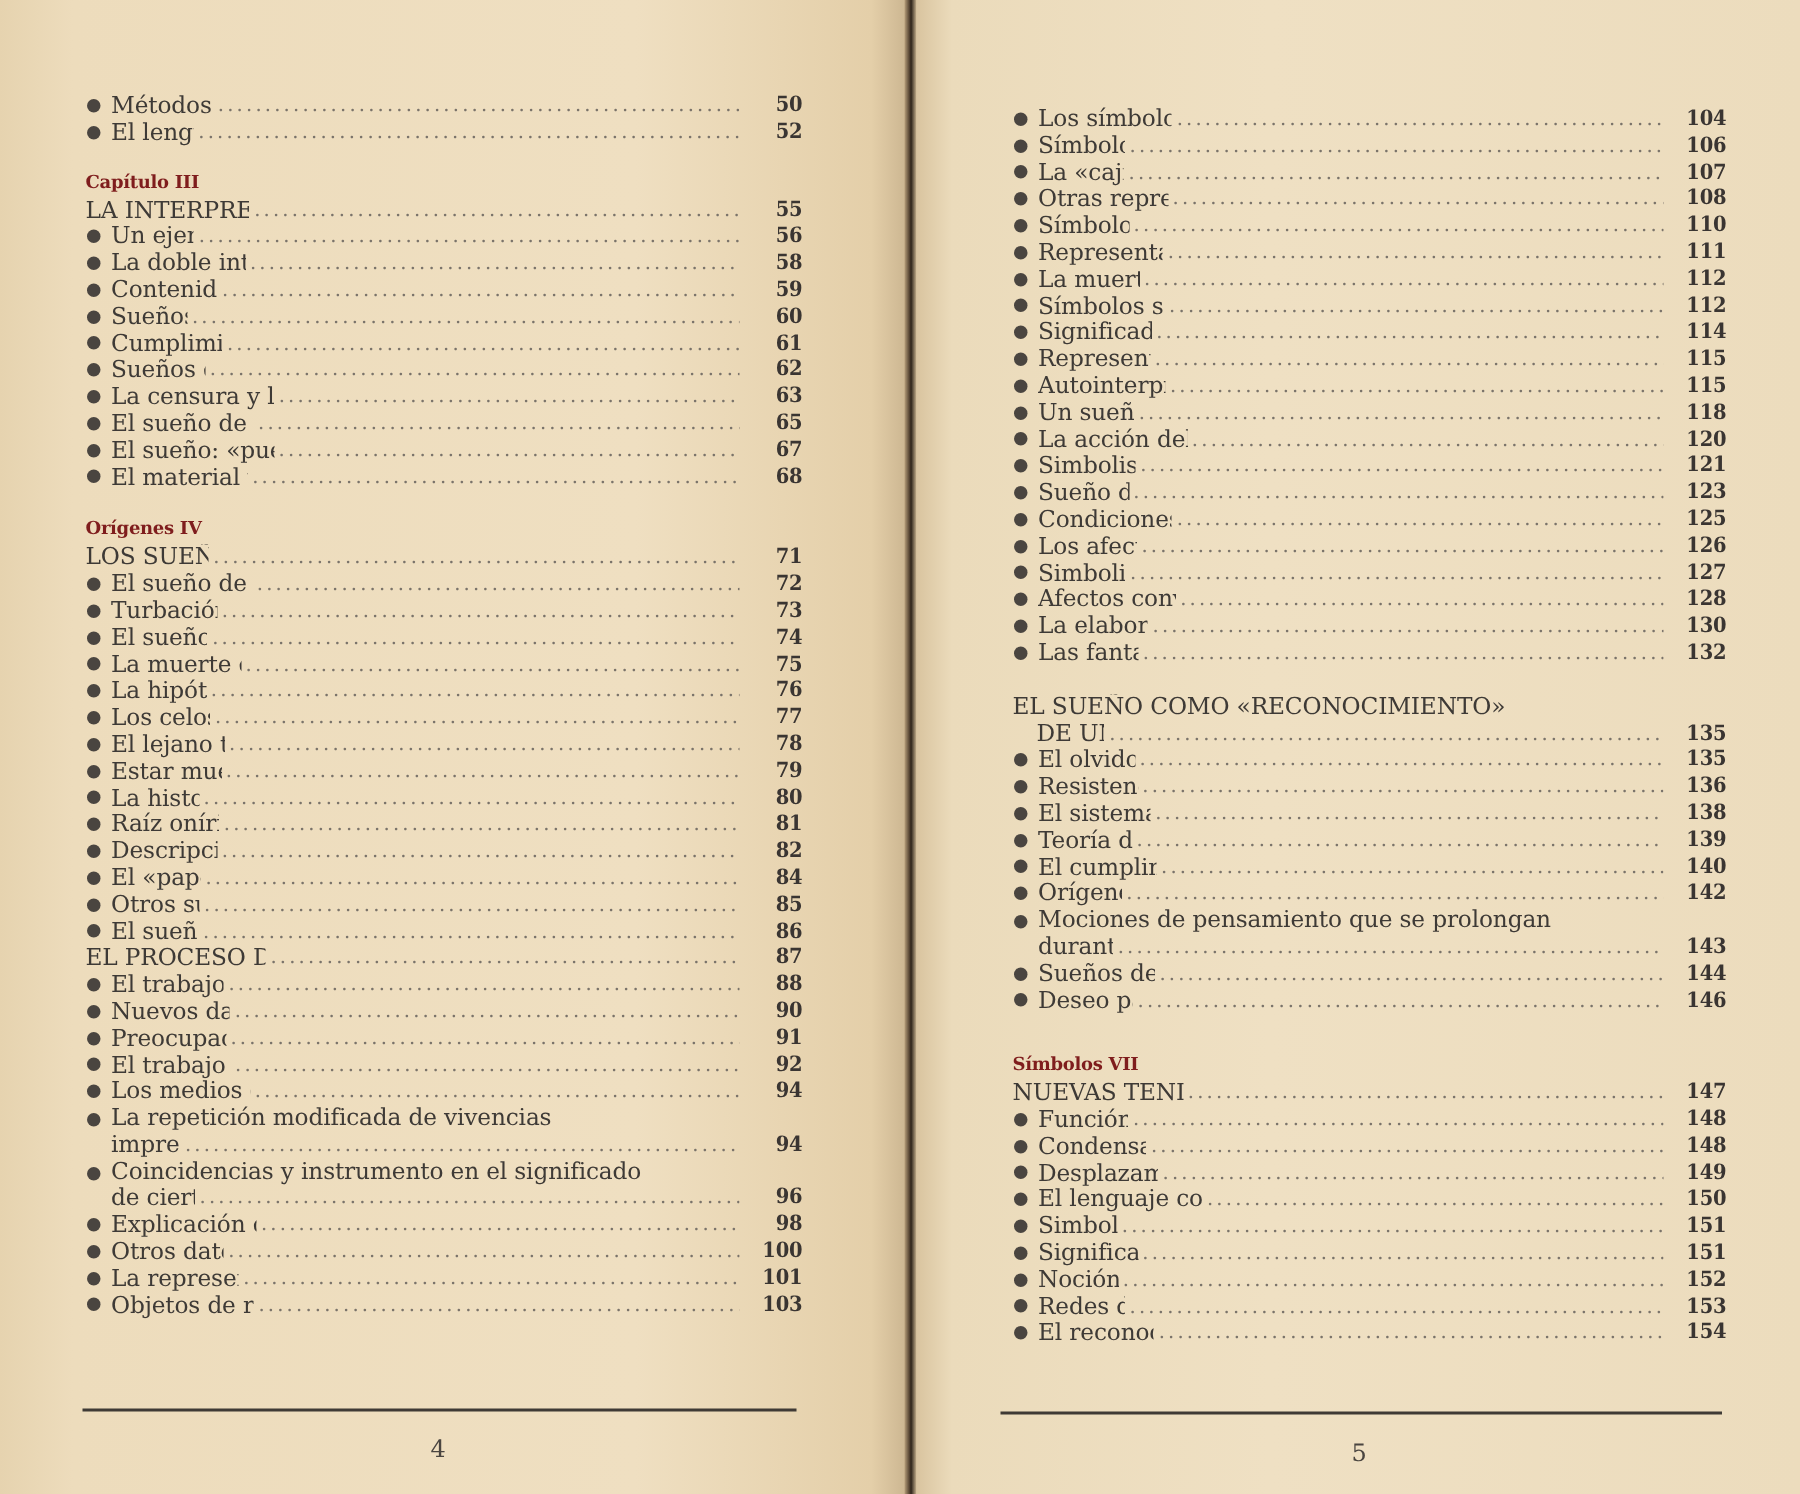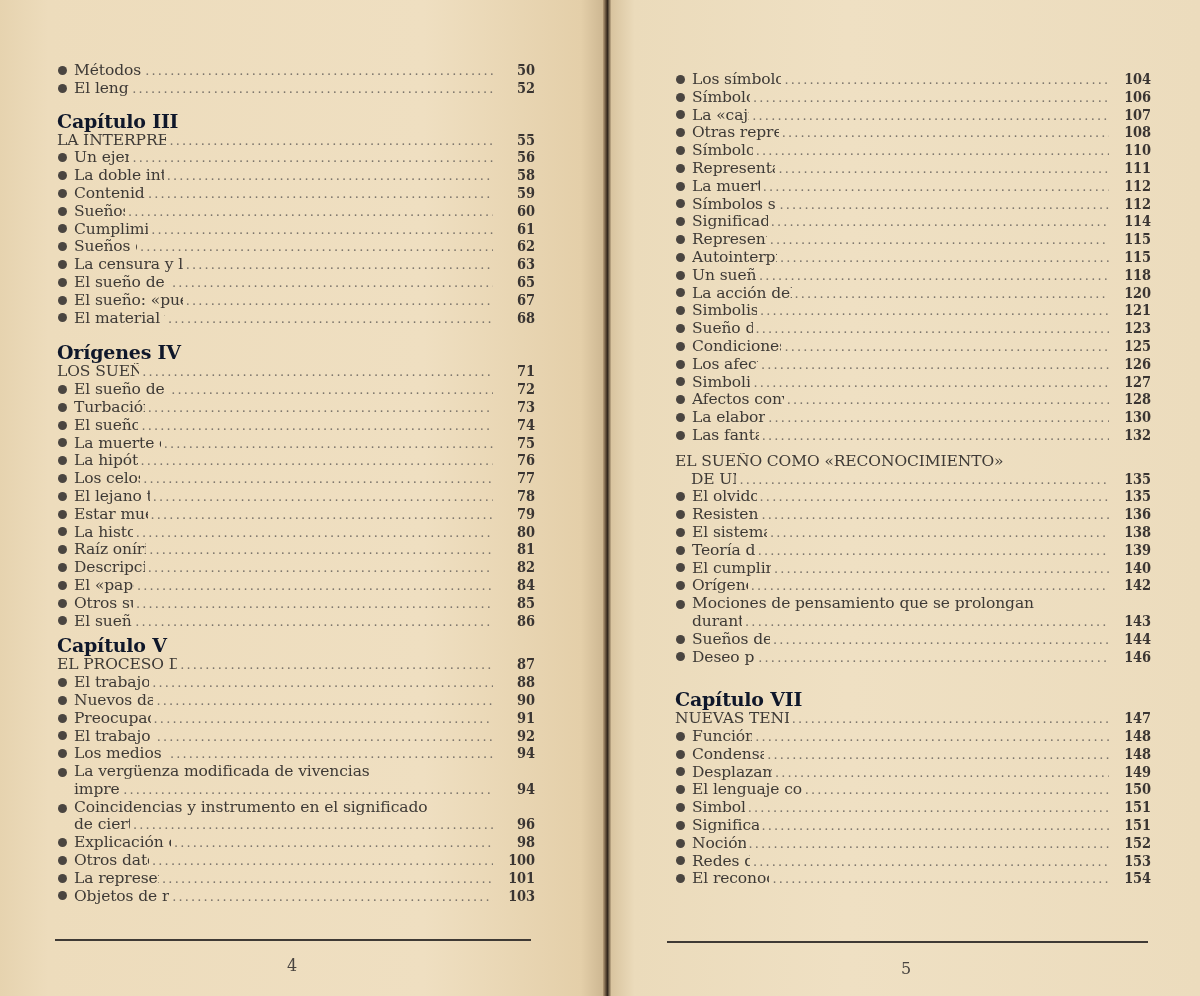--- a/index.html
+++ b/index.html
@@ -44,22 +44,22 @@
     flex: 0 0 auto; width: 36px; text-align: right; font-family: "DejaVu Serif", serif;
     font-weight: bold; font-size: 13px; color: #3a3532; transform: scaleY(1.08);
   }
   .row .wrapbox { display: flex; flex-direction: column; flex: 1 1 auto; min-width: 0; }
   .row .wrapbox .line1 { line-height: 17.8px; }
   .row .wrapbox .line2 { display: flex; align-items: flex-end; line-height: 17.8px; }
   .row .wrapbox .line2 .text { flex: 0 1 auto; }
   .indent-title { padding-left: 16px; }
 
   .chapter-head {
-    font-family: "DejaVu Serif", serif; font-weight: bold; font-size: 19px;
-    color: #0f172a; margin-top: 12px; margin-bottom: 2px; line-height: 18px; letter-spacing: -0.2px;
+    font-family: "DejaVu Serif", serif; font-weight: bold; font-size: 12px;
+    color: #7f1d1d; margin-top: 12px; margin-bottom: 2px; line-height: 18px; letter-spacing: -0.2px;
   }
   .title-row .text { text-transform: none; }
 
   .rule { position: absolute; height: 1.5px; background: #3f3a35; }
   .rule.left { left: 55px; width: 476px; top: 939px; }
   .rule.right { left: 667px; width: 481px; top: 941px; }
   .pagenum { position: absolute; font-size: 16px; color: #4a4540; font-family: "DejaVu Serif", serif; }
   .pagenum.left { left: 287px; top: 956px; }
   .pagenum.right { left: 901px; top: 959px; }
 </style>
@@ -235,21 +235,20 @@
       <span class="dots"></span>
       <span class="num">85</span>
     </div>
   <div class="row">
       <span class="bullet"></span>
       <span class="text">El sueño de examen</span>
       <span class="dots"></span>
       <span class="num">86</span>
     </div>
 
-  <div class="chapter-head" style="margin-top:6px">Capítulo V</div>
   <div class="row title-row">
       <span class="text">EL PROCESO DE ELABORACION DEL SUEÑO</span>
       <span class="dots"></span>
       <span class="num">87</span>
     </div>
   <div class="row">
       <span class="bullet"></span>
       <span class="text">El trabajo de condensación</span>
       <span class="dots"></span>
       <span class="num">88</span>
@@ -274,21 +273,21 @@
     </div>
   <div class="row">
       <span class="bullet"></span>
       <span class="text">Los medios de figuración del sueño</span>
       <span class="dots"></span>
       <span class="num">94</span>
     </div>
   <div class="row multi">
       <span class="bullet" style="align-self:flex-start;margin-top:5px"></span>
       <div class="wrapbox">
-        <span class="line1">La vergüenza modificada de vivencias</span>
+        <span class="line1">La repetición modificada de vivencias</span>
         <div class="line2">
           <span class="text">impresionantes</span>
           <span class="dots"></span>
           <span class="num">94</span>
         </div>
       </div>
     </div>
   <div class="row multi">
       <span class="bullet" style="align-self:flex-start;margin-top:5px"></span>
       <div class="wrapbox">
@@ -450,21 +449,21 @@
       <span class="dots"></span>
       <span class="num">130</span>
     </div>
   <div class="row">
       <span class="bullet"></span>
       <span class="text">Las fantasías aparentes</span>
       <span class="dots"></span>
       <span class="num">132</span>
     </div>
 
-  <div class="row title-row" style="margin-top:8px">
+  <div class="row title-row" style="margin-top:18px">
       <span class="text">EL SUEÑO COMO «RECONOCIMIENTO»</span>
     </div>
   <div class="row title-row indent-title">
       <span class="text">DE UN DESEO</span>
       <span class="dots"></span>
       <span class="num">135</span>
     </div>
   <div class="row">
       <span class="bullet"></span>
       <span class="text">El olvido de los sueños</span>
@@ -518,21 +517,21 @@
       <span class="dots"></span>
       <span class="num">144</span>
     </div>
   <div class="row">
       <span class="bullet"></span>
       <span class="text">Deseo para el soñante</span>
       <span class="dots"></span>
       <span class="num">146</span>
     </div>
 
-  <div class="chapter-head" style="margin-top:24px">Capítulo VII</div>
+  <div class="chapter-head" style="margin-top:24px">Símbolos VII</div>
   <div class="row title-row" style="margin-top:2px">
       <span class="text">NUEVAS TENDENCIAS PSICOANALITICAS</span>
       <span class="dots"></span>
       <span class="num">147</span>
     </div>
   <div class="row">
       <span class="bullet"></span>
       <span class="text">Función del lenguaje</span>
       <span class="dots"></span>
       <span class="num">148</span>

